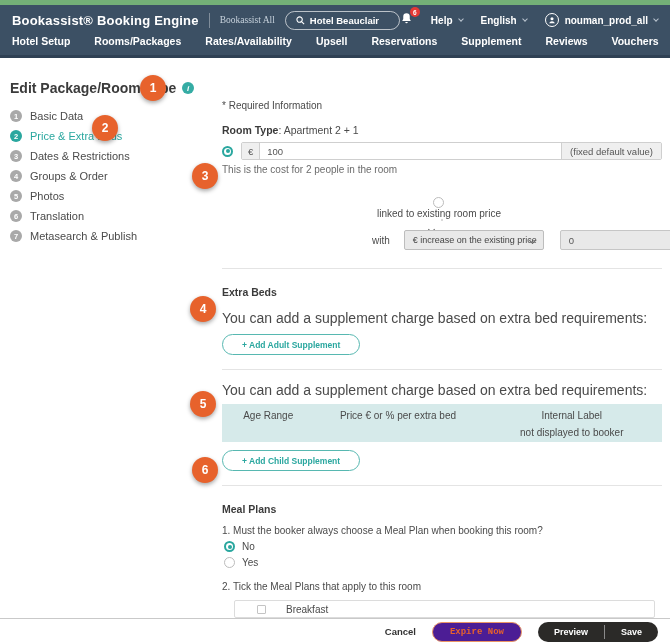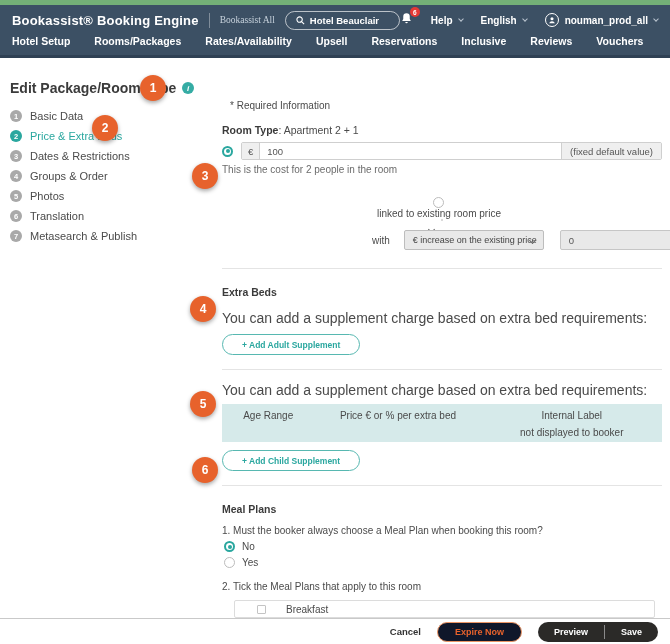--- a/index.html
+++ b/index.html
@@ -33,21 +33,21 @@
   .sb-title { font-size:14px; font-weight:bold; color:#3b3b3b; }
   .info-icon { width:12px; height:12px; border-radius:50%; background:#35aca4; color:#fff; font-size:8px; font-weight:bold; display:flex; align-items:center; justify-content:center; font-style:italic; }
   .steps { margin-top:14px; }
   .step { display:flex; align-items:center; gap:8px; margin-bottom:8px; height:12px; cursor:pointer; }
   .step-num { width:12px; height:12px; border-radius:50%; background:#a9a9a9; color:#fff; font-size:7.5px; font-weight:bold; display:flex; align-items:center; justify-content:center; flex-shrink:0; }
   .step-label { font-size:11px; color:#4a4a4a; }
   .step.active .step-num { background:#2aa79f; }
   .step.active .step-label { color:#2aa79f; }
 
   .main { flex:1; padding-top:42px; min-width:0; }
-  .note { font-size:10px; color:#4a4a4a;margin-left:8px; }
+  .note { font-size:10px; color:#4a4a4a; }
   .room-type { margin-top:13px; font-size:10.5px; }
   .b { font-weight:bold; color:#3b3b3b; }
   .room-price-label { margin-top:11px; font-size:10.5px; font-weight:bold; color:#3b3b3b; }
 
   .price-row { margin-top:6px; display:flex; align-items:center; }
   .radio { width:11px; height:11px; border-radius:50%; border:1px solid #bcbcbc; background:#fff; flex-shrink:0; position:relative; }
   .radio.checked { border:2px solid #2aa79f; }
   .radio.checked::after { content:""; position:absolute; left:1.5px; top:1.5px; width:4px; height:4px; border-radius:50%; background:#2aa79f; }
   .price-row .radio { margin-right:8px; }
   .input-group { flex:1; display:flex; border:1px solid #cfcfcf; border-radius:2px; height:18px; overflow:hidden; }
@@ -83,21 +83,21 @@
   .radio-line .lbl { font-size:10px; color:#4a4a4a; }
 
   .mp-rows { margin-top:8px; }
   .mp-row { margin:0 7px 8px 12px; height:18px; border:1px solid #dcdcdc; border-radius:2px; background:#fff; display:flex; align-items:center; padding:0 10px; cursor:pointer; }
   .checkbox { width:9px; height:9px; border:1px solid #c4c4c4; border-radius:1px; background:#fff; margin-left:12px; flex-shrink:0; }
   .mp-label { margin-left:20px; font-size:10px; color:#4a4a4a; }
   .mp-note { margin-left:auto; font-size:10px; color:#5f5f5f; }
 
   .footer { position:absolute; left:0; right:0; bottom:0; height:26px; background:#fff; border-top:1px solid #c9c9c9; display:flex; align-items:center; justify-content:flex-end; padding-right:12px; gap:16px; }
   .cancel-btn { font-size:9.5px; font-weight:bold; color:#333; cursor:pointer; background:none; border:none; font-family:"Liberation Sans",sans-serif; }
-  .expire-btn { height:20px; padding:0 17px; border:1px solid #eb9565; border-radius:11px; background:#0f172a; color:#e7622c; font-size:9px; font-weight:bold; cursor:pointer; font-family:Liberation Sans, sans-serif; }
+  .expire-btn { height:20px; padding:0 17px; border:1px solid #eb9565; border-radius:11px; background:#4c1d95; color:#e7622c; font-size:9px; font-weight:bold; cursor:pointer; font-family:Liberation Mono, monospace; }
   .dark-group { display:flex; background:#2b2a28; border-radius:11px; overflow:hidden; height:20px; align-items:stretch; }
   .dark-btn { background:transparent; border:none; color:#fff; font-size:9px; font-weight:bold; padding:0 16px; cursor:pointer; font-family:"Liberation Sans",sans-serif; }
   .dark-sep { width:1px; background:#8a8a8a; margin:3px 0; }
 
   .marker { position:absolute; width:26px; height:26px; border-radius:50%; background:#e7622c; color:#fff; font-size:12px; font-weight:bold; display:flex; align-items:center; justify-content:center; box-shadow:0 2px 4px rgba(0,0,0,.35); z-index:50; }
   .m1 { left:140px; top:75px; }
   .m2 { left:92px;  top:115px; }
   .m3 { left:192px; top:163px; }
   .m4 { left:190px; top:296px; }
   .m5 { left:190px; top:391px; }
@@ -149,21 +149,21 @@
       </span>
     </div>
   </div>
 
   <div class="navbar">
     <span class="nav-item">Hotel Setup</span>
     <span class="nav-item">Rooms/Packages</span>
     <span class="nav-item">Rates/Availability</span>
     <span class="nav-item">Upsell</span>
     <span class="nav-item">Reservations</span>
-    <span class="nav-item">Inclusive</span>
+    <span class="nav-item">Supplement</span>
     <span class="nav-item">Reviews</span>
     <span class="nav-item">Vouchers</span>
   </div>
 
   <div class="content">
 
     <div class="sidebar">
       <div class="sb-title-row">
         <span class="sb-title">Edit Package/Room Type</span>
         <span class="info-icon">i</span>

